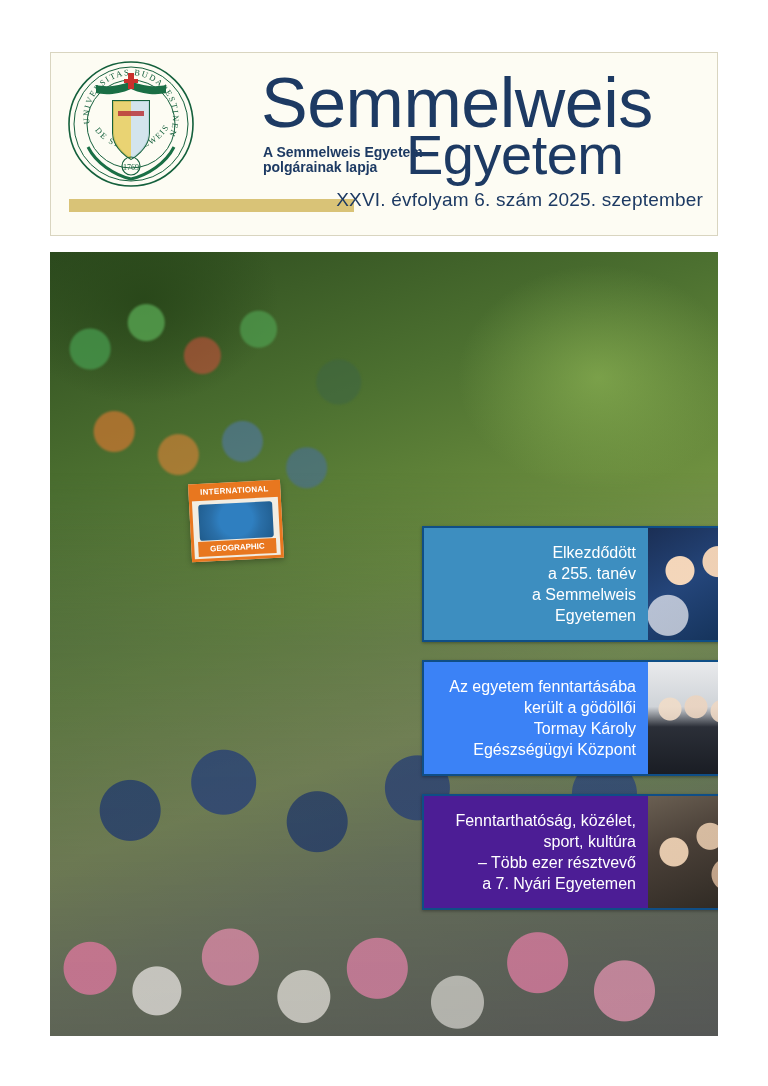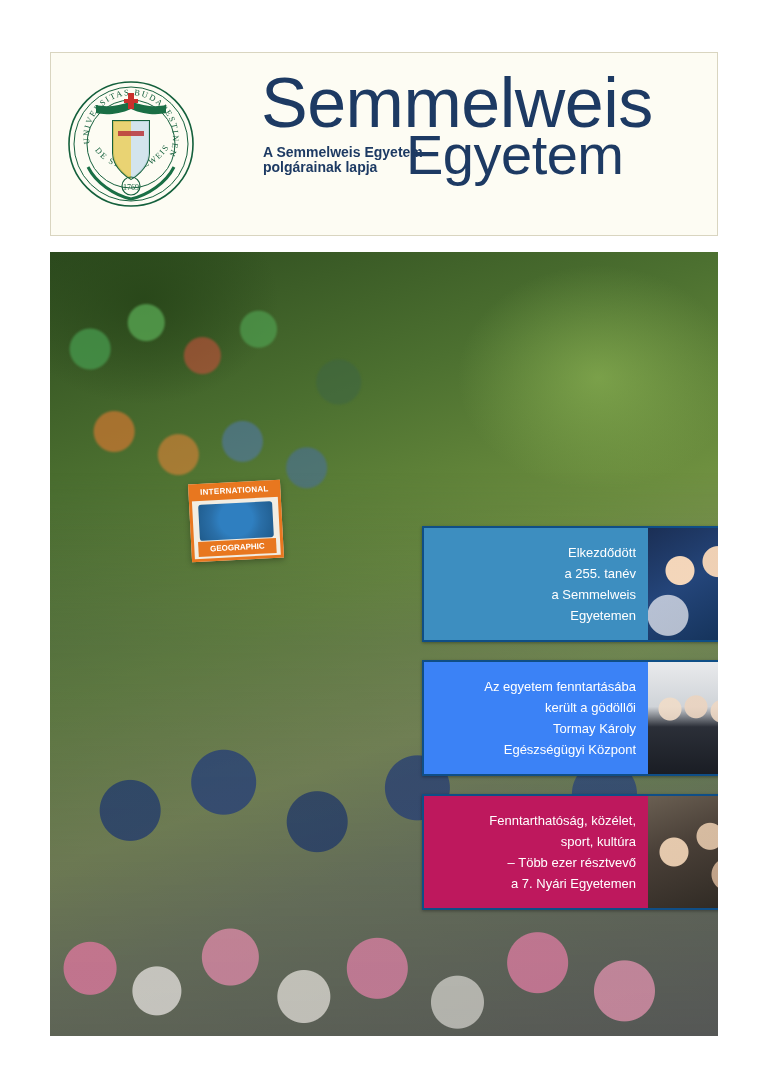--- a/index.html
+++ b/index.html
@@ -213,31 +213,31 @@
     display: flex;
     align-items: stretch;
     margin-bottom: 18px;
     border: 2px solid #0f4e86;
     box-shadow: 0 1px 3px rgba(0,0,0,0.35);
   }
   .teaser-text {
     flex: 1;
     padding: 14px 12px 14px 14px;
     color: #ffffff;
-    font-size: 13px;
+    font-size: 16px;
     line-height: 21px;
     text-align: right;
     display: flex;
     align-items: center;
     justify-content: flex-end;
   }
   .teaser-text span { display: block; white-space: pre-line; }
   .t1 { background: #3d8ec0; }
   .t2 { background: #3b82f6; }
-  .t3 { background: #be185d; }
+  .t3 { background: #4c1d95; }
   .teaser-thumb {
     width: 100px;
     flex: 0 0 100px;
     position: relative;
     overflow: hidden;
   }
   .thumb1 {
     background:
       radial-gradient(circle at 32% 38%, rgba(255,222,190,0.95) 0 14px, rgba(0,0,0,0) 15px),
       radial-gradient(circle at 70% 30%, rgba(250,216,184,0.95) 0 15px, rgba(0,0,0,0) 16px),
@@ -293,20 +293,24 @@
       </div>
 
       <div class="title-block">
         <div class="title-line1">Semmelweis</div>
         <div class="subtitle" style="white-space: pre-line;">A Semmelweis Egyetem
 polgárainak lapja</div>
         <div class="title-line2">Egyetem</div>
       </div>
     </div>
 
+    <div class="masthead-bottom">
+      <div class="gold-bar"></div>
+      <div class="issue-line">XXVI. évfolyam 6. szám 2025. szeptember</div>
+    </div>
   </div>
 
   <div class="hero">
     <div class="hero-bg"></div>
     <div class="crowd-top"></div>
     <div class="crowd"></div>
     <div class="banner">
       <div class="banner-top">INTERNATIONAL</div>
       <div class="banner-mid"></div>
       <div class="banner-bot">GEOGRAPHIC</div>

